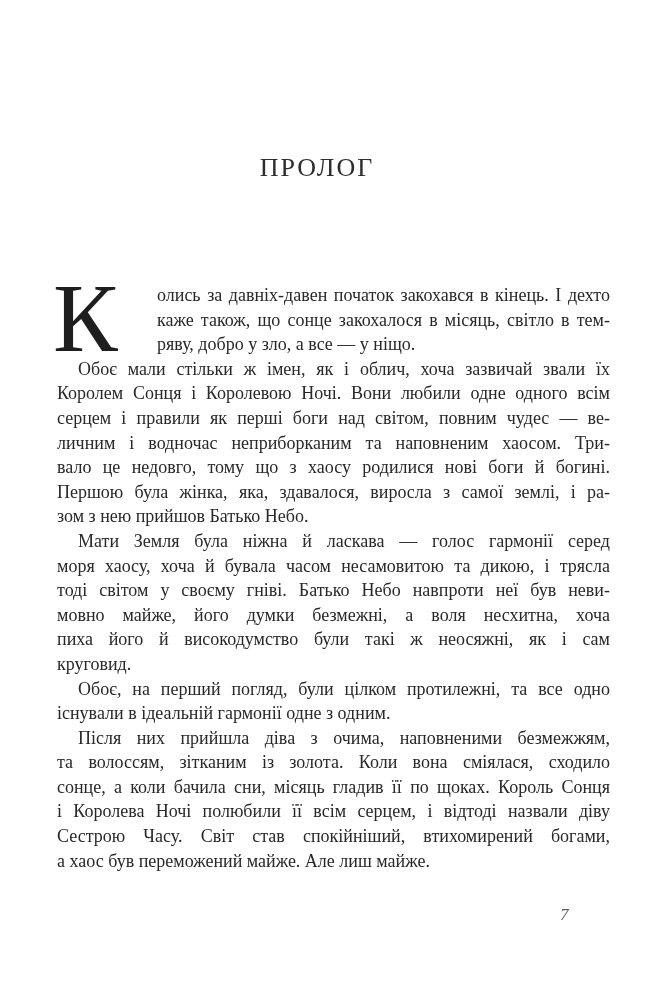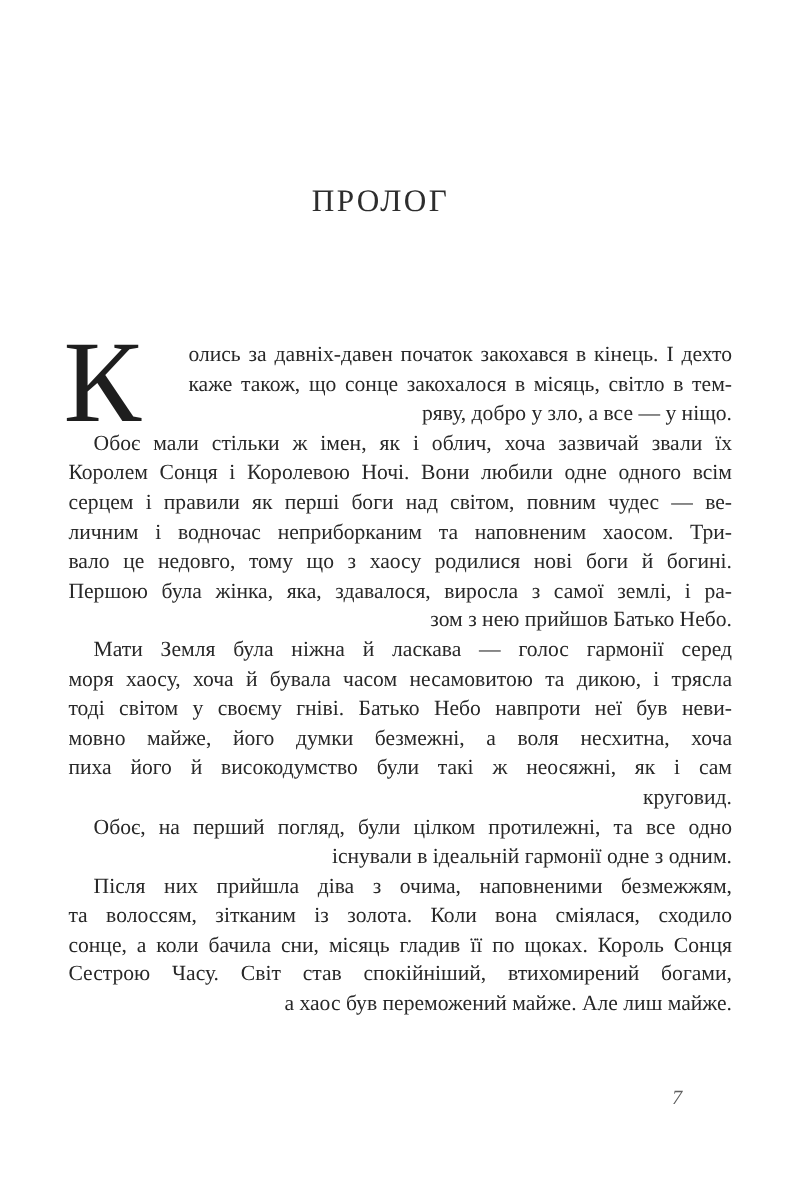--- a/index.html
+++ b/index.html
@@ -33,21 +33,21 @@
     width: 553px;
     font-size: 18px;
     line-height: 24.6px;
   }
   .para { position: relative; }
   .line {
     text-align: justify;
     text-align-last: justify;
   }
   .line.last {
-    text-align: right;
+    text-align: left;
     text-align-last: auto;
   }
   .line.ind { text-indent: 21px; }
   .line.in-cap { margin-left: 100px; }
   .dropcap {
     position: absolute;
     left: -4px;
     top: -13px;
     font-size: 97px;
     line-height: 97px;
@@ -93,18 +93,19 @@
         <div class="line last">круговид.</div>
       </div>
       <div class="para">
         <div class="line ind">Обоє, на перший погляд, були цілком протилежні, та все одно</div>
         <div class="line last">існували в ідеальній гармонії одне з одним.</div>
       </div>
       <div class="para">
         <div class="line ind">Після них прийшла діва з очима, наповненими безмежжям,</div>
         <div class="line">та волоссям, зітканим із золота. Коли вона сміялася, сходило</div>
         <div class="line">сонце, а коли бачила сни, місяць гладив її по щоках. Король Сонця</div>
+        <div class="line">і Королева Ночі полюбили її всім серцем, і відтоді назвали діву</div>
         <div class="line">Сестрою Часу. Світ став спокійніший, втихомирений богами,</div>
         <div class="line last">а хаос був переможений майже. Але лиш майже.</div>
       </div>
     </div>
   <div class="folio">7</div>
 </div>
 
 </body></html>

